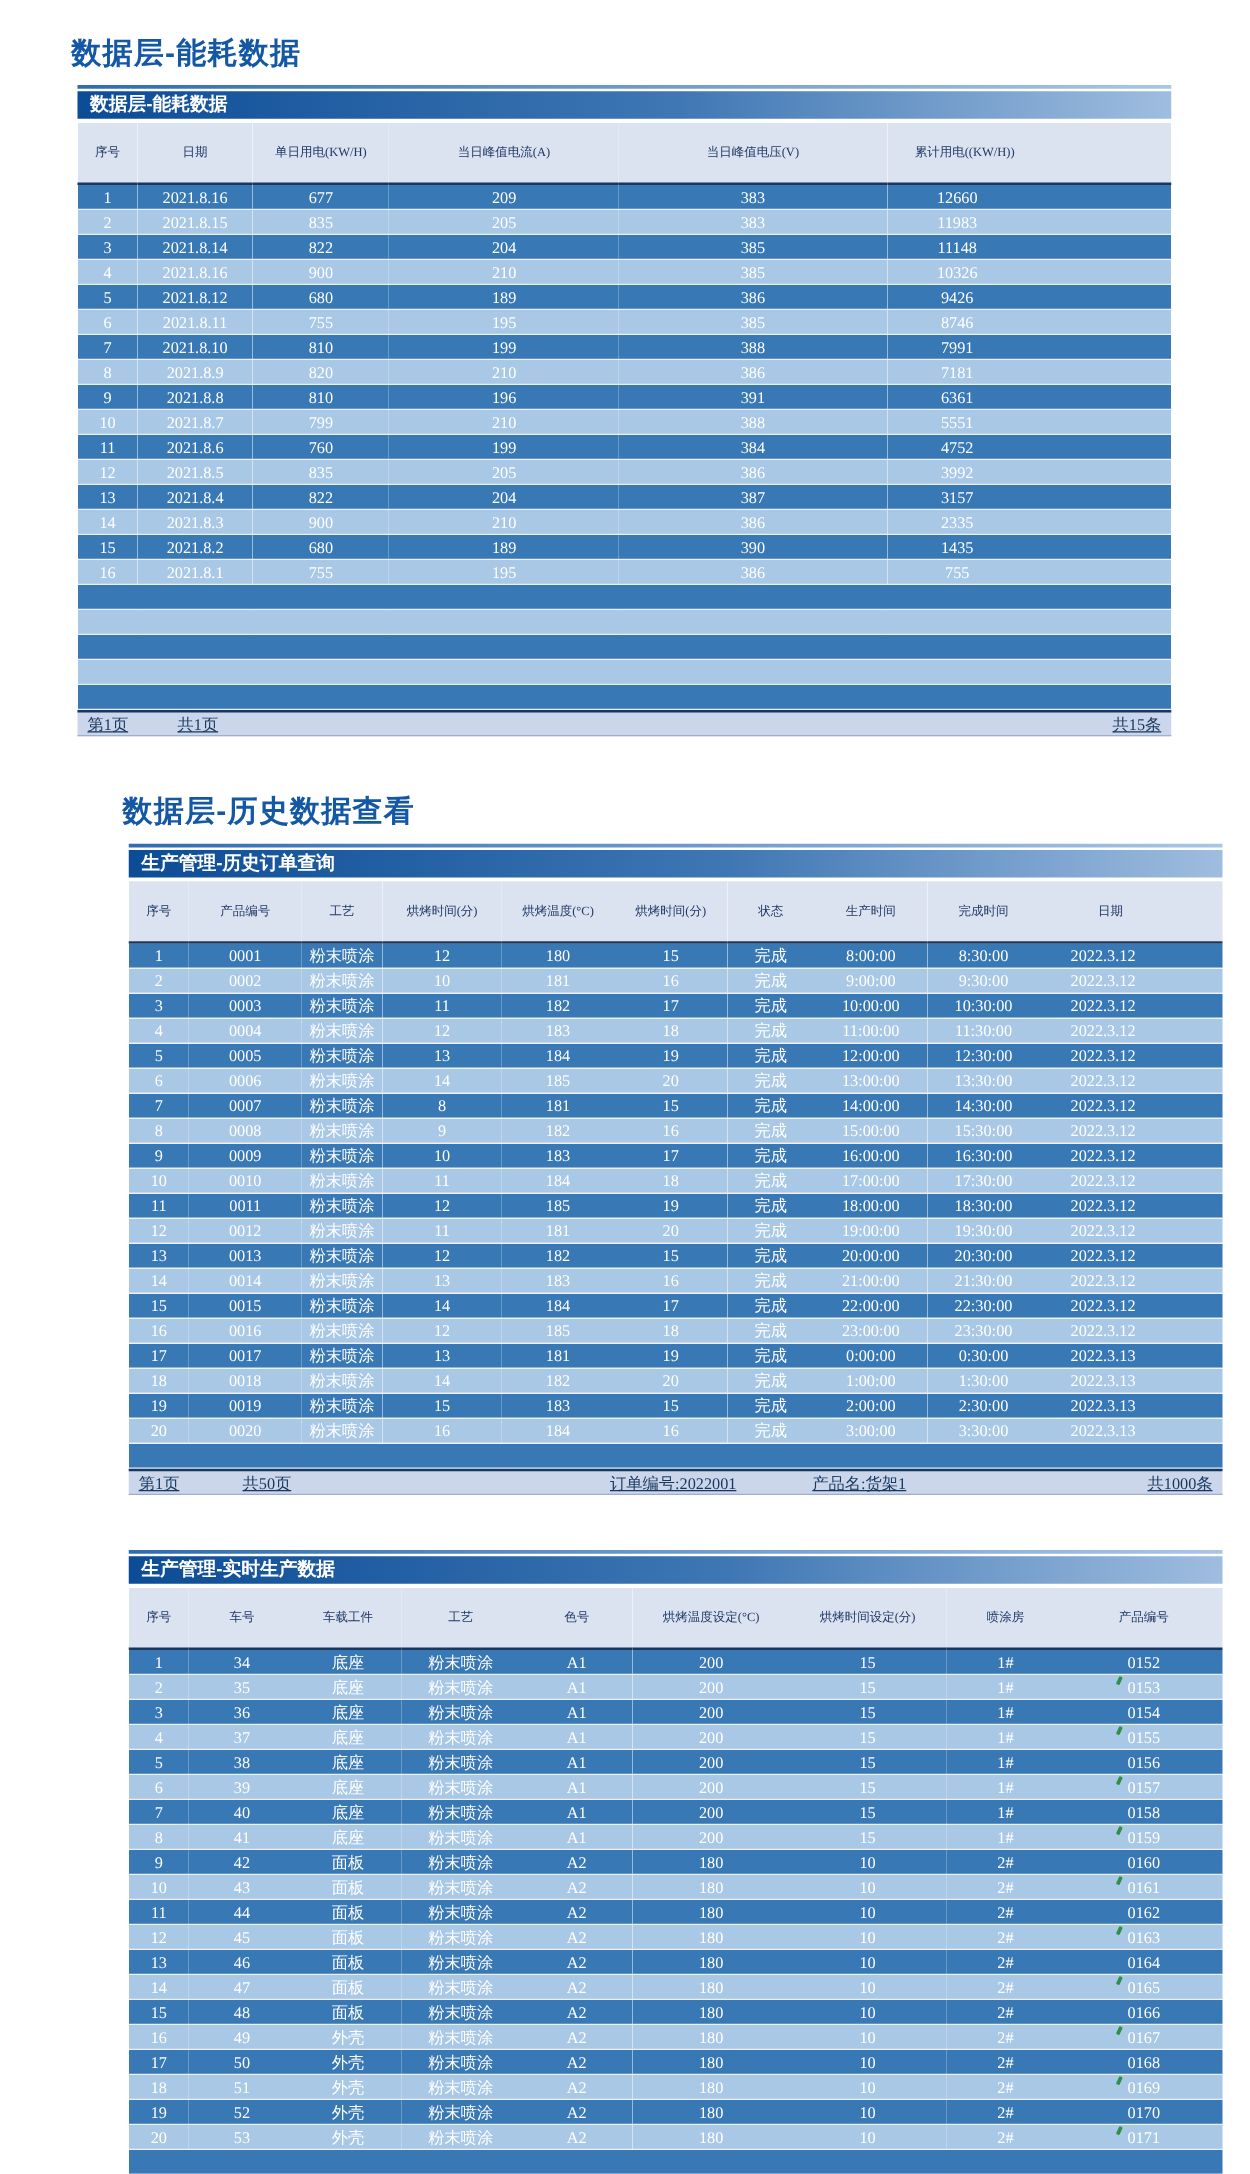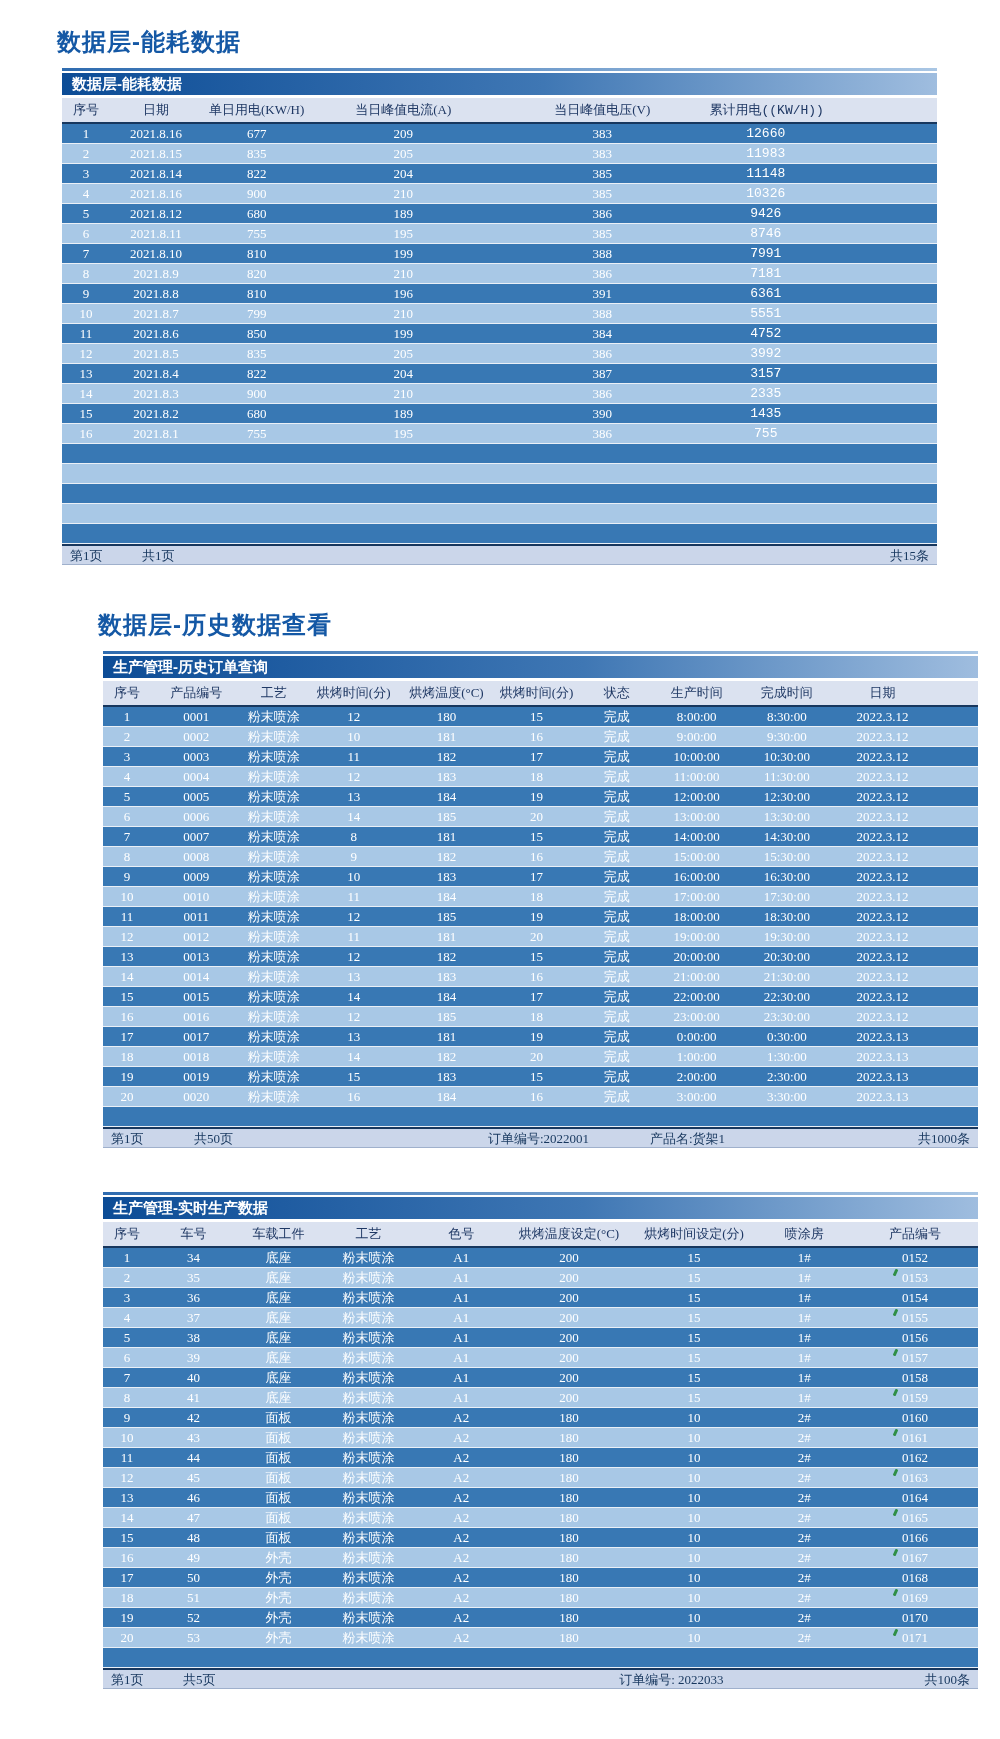--- a/index.html
+++ b/index.html
@@ -32,38 +32,38 @@
     font-family:"Liberation Sans", sans-serif;
   }
 
   table.data-table {
     width:100%; border-collapse:collapse; table-layout:fixed;
     margin-top:3px;
     font-family:"Liberation Serif","DejaVu Serif",serif;
   }
   table.data-table thead th {
     background:#DBE2F0; color:#1F3864;
-    font-weight:normal; font-size:13px; height:24px;
+    font-weight:normal; font-size:10px; height:24px;
     border-bottom:2px solid #17375E;
-    white-space:nowrap; overflow:hidden; text-align:center; padding:0;
+    white-space:nowrap; overflow:hidden; text-align:center; padding:12px;
   }
   table.data-table tbody td {
     height:19px; font-size:13px; color:#ffffff;
     text-align:center; padding:0; position:relative;
     border-bottom:1px solid #EAF0F7;
     white-space:nowrap; overflow:hidden;
   }
   table.data-table tbody tr:nth-child(odd)  { background:#3878B4; }
   table.data-table tbody tr:nth-child(even) { background:#A8C8E6; }
 
   
   #sec0 col:nth-child(1){width:5.5%}  #sec0 col:nth-child(2){width:10.5%}
   #sec0 col:nth-child(3){width:12.5%} #sec0 col:nth-child(4){width:21%}
   #sec0 col:nth-child(5){width:24.5%} #sec0 col:nth-child(6){width:26%}
-  #sec0 th:last-child, #sec0 td:last-child { padding-right:115px;font-family:Liberation Mono, monospace; }
+  #sec0 th:last-child, #sec0 td:last-child { padding-right:115px; }
 
   #sec1 col:nth-child(1){width:5.5%}  #sec1 col:nth-child(2){width:10.3%}
   #sec1 col:nth-child(3){width:7.4%}  #sec1 col:nth-child(4){width:10.9%}
   #sec1 col:nth-child(5){width:10.3%} #sec1 col:nth-child(6){width:10.3%}
   #sec1 col:nth-child(7){width:8%}    #sec1 col:nth-child(8){width:10.3%}
   #sec1 col:nth-child(9){width:10.3%} #sec1 col:nth-child(10){width:16.7%}
   #sec1 th:last-child, #sec1 td:last-child { padding-right:45px; }
 
   #sec2 col:nth-child(1){width:5.5%}  #sec2 col:nth-child(2){width:9.7%}
   #sec2 col:nth-child(3){width:9.7%}  #sec2 col:nth-child(4){width:10.9%}
@@ -71,21 +71,21 @@
   #sec2 col:nth-child(7){width:14.3%} #sec2 col:nth-child(8){width:10.9%}
   #sec2 col:nth-child(9){width:14.4%}
 
   .t-footer {
     position:relative; height:18px;
     background:#CBD6EA; border-top:2px solid #17375E;
     border-bottom:1px solid #9FB0CC;
     color:#17375E; font-size:13px;
     font-family:"Liberation Serif","DejaVu Serif",serif;
   }
-  .t-footer span { position:absolute; top:1px; white-space:nowrap; }
+  .t-footer span { position:absolute; top:1px; white-space:nowrap;text-decoration:underline; }
   #sec0 .t-footer span:nth-child(1){left:8px}
   #sec0 .t-footer span:nth-child(2){left:80px}
   #sec0 .t-footer span:nth-child(3){right:8px}
   #sec1 .t-footer span:nth-child(1){left:8px}
   #sec1 .t-footer span:nth-child(2){left:91px}
   #sec1 .t-footer span:nth-child(3){left:44%}
   #sec1 .t-footer span:nth-child(4){left:62.5%}
   #sec1 .t-footer span:nth-child(5){right:8px}
   #sec2 .t-footer span:nth-child(1){left:8px}
   #sec2 .t-footer span:nth-child(2){left:80px}
@@ -204,21 +204,21 @@
               <td>10</td>
               <td>2021.8.7</td>
               <td>799</td>
               <td>210</td>
               <td>388</td>
               <td>5551</td>
             </tr>
             <tr>
               <td>11</td>
               <td>2021.8.6</td>
-              <td>850</td>
+              <td>760</td>
               <td>199</td>
               <td>384</td>
               <td>4752</td>
             </tr>
             <tr>
               <td>12</td>
               <td>2021.8.5</td>
               <td>835</td>
               <td>205</td>
               <td>386</td>

